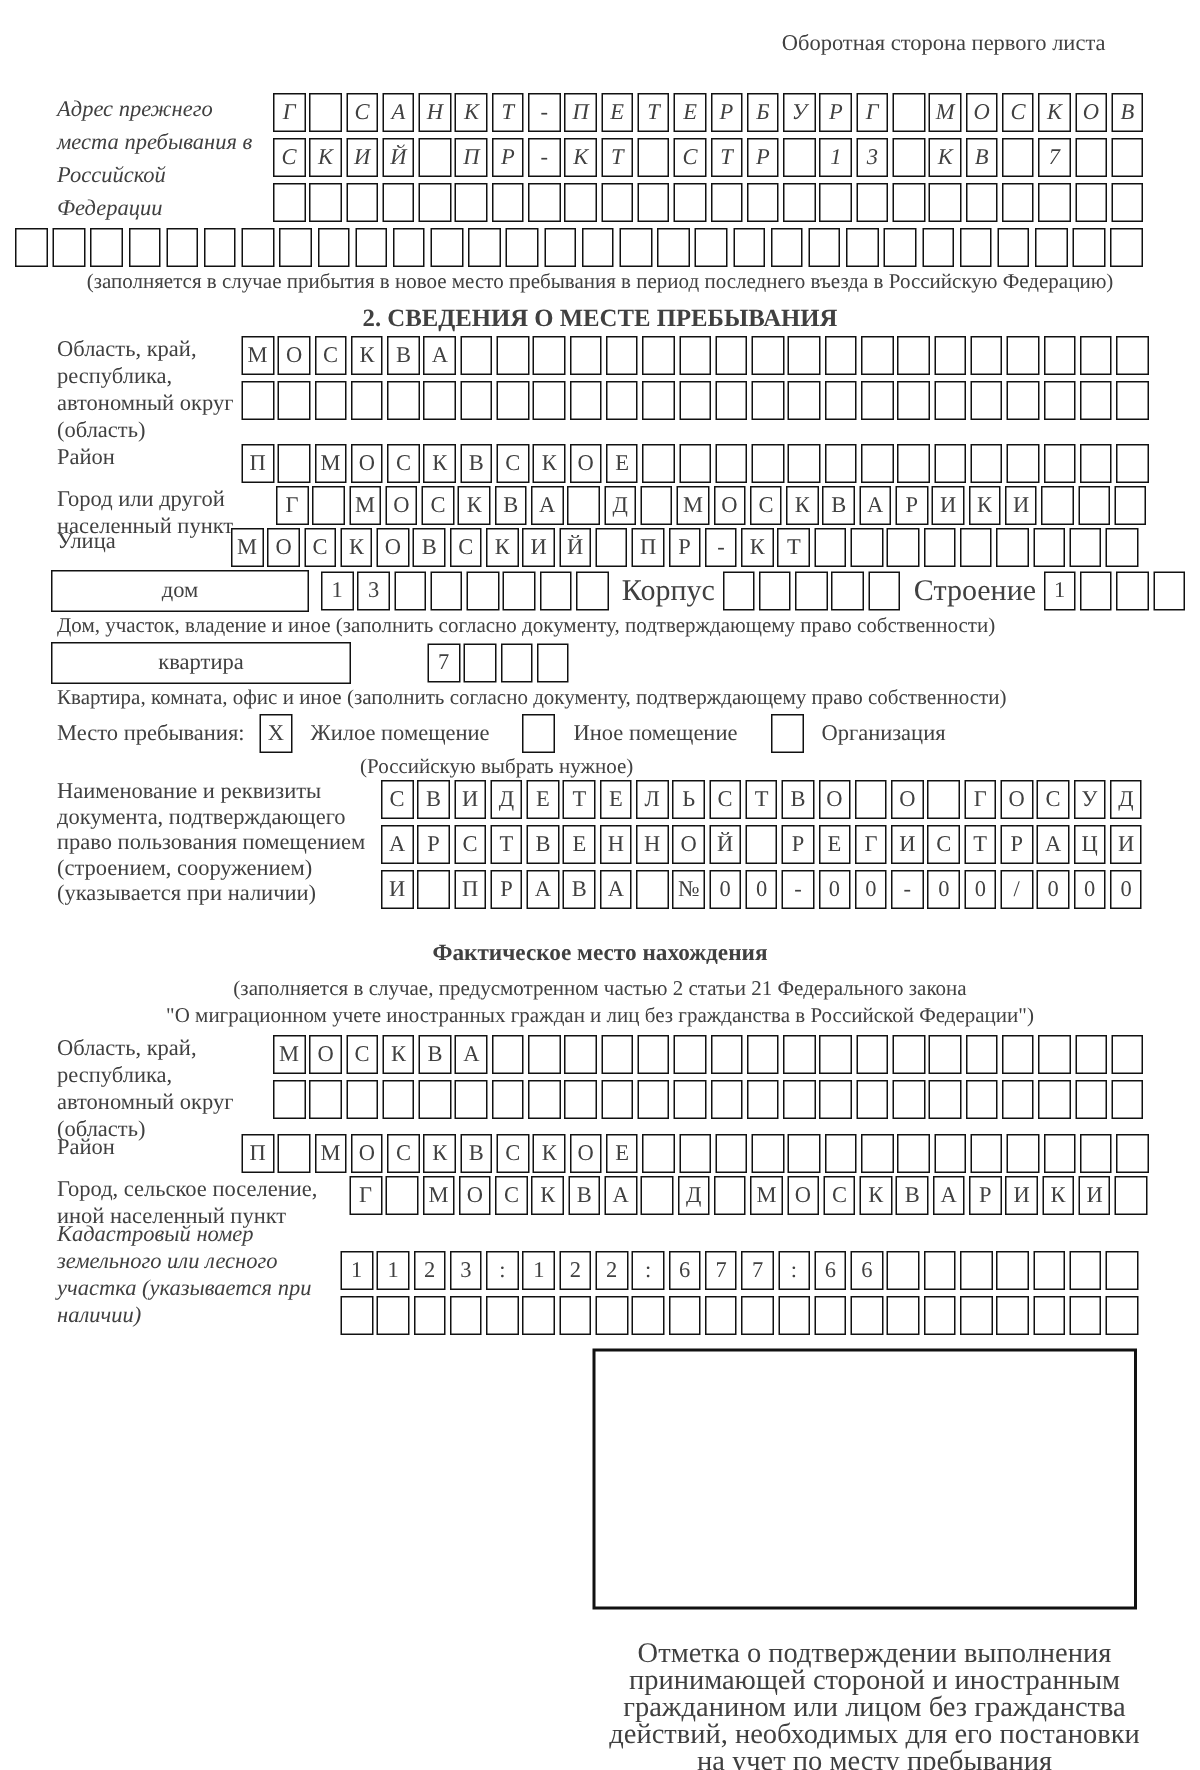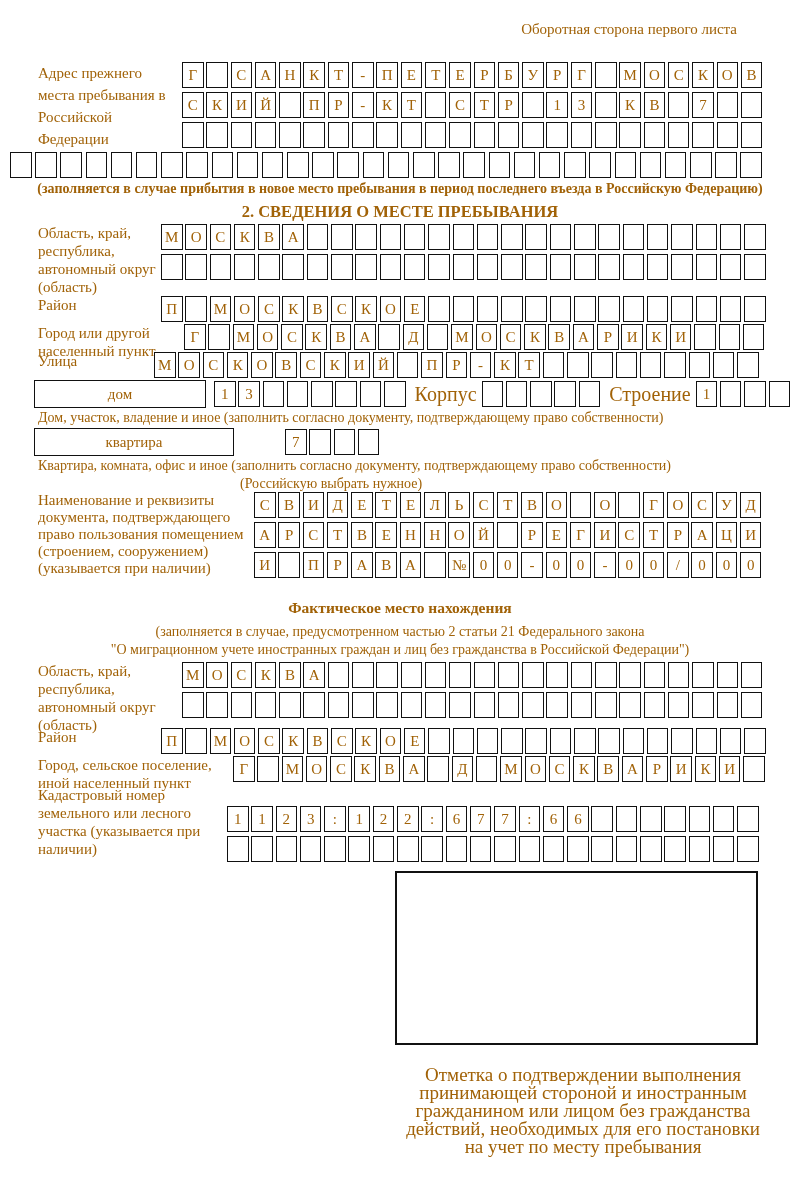--- a/index.html
+++ b/index.html
@@ -2,53 +2,53 @@
 <html><head>
 <meta charset="utf-8">
 <style>
   html,body { margin:0; padding:0; background:#fff; }
   .page {
     position:relative;
     width:800px; height:1180px;
     box-sizing:border-box;
     padding:0 10px;
     background:#fff;
-    color:#a16207;
+    color:#404040;
     font-family:"Liberation Serif", serif;
     overflow:hidden;
   }
   .header-note { padding-top:20px; padding-right:53px; text-align:right; font-size:15px; line-height:18px; }
 
   .frow { display:flex; align-items:flex-start; }
   .flabel { flex:none; box-sizing:border-box; padding-left:28px; font-size:15px; line-height:18px; }
   .w-prev    { flex-basis:172px; line-height:22px; }
   .w-region  { flex-basis:151px; }
   .w-district{ flex-basis:151px; }
   .w-city    { flex-basis:174px; }
   .w-street  { flex-basis:144px; }
   .w-doc     { flex-basis:244px; line-height:17px; }
   .w-region2 { flex-basis:172px; }
   .w-city2   { flex-basis:223px; }
-  .w-cad     { flex-basis:217px; }
+  .w-cad     { flex-basis:217px;font-style:italic; }
 
   .gcol { display:flex; flex-direction:column; gap:4px; }
   .crow { display:flex; gap:2.8px; }
   .crow.wide-gap { gap:3.7px; }
   .cell {
     flex:none; box-sizing:border-box;
     width:21.5px; height:26px;
     border:1.6px solid #111;
     display:flex; align-items:center; justify-content:center;
     font-size:15px; line-height:1;
   }
   .row4 { margin-top:2px; }
 
   .note { font-size:14px; line-height:16px; }
   .center { text-align:center; }
-  .mt2 { margin-top:2px; } .mt3 { margin-top:3px;font-weight:bold; } .mt4 { margin-top:4px; } .mt6 { margin-top:6px; }
+  .mt2 { margin-top:2px; } .mt3 { margin-top:3px; } .mt4 { margin-top:4px; } .mt6 { margin-top:6px; }
 
   .sec-title { margin-top:5px; text-align:center; font-weight:bold; font-size:16.5px; line-height:20px; }
 
   .row-city { margin-bottom:-8px; }
   .row-city2 { margin-bottom:-6px; }
   .row-district2 { margin-top:-6px; }
   .row-cad { margin-top:-6px; }
   .cad-offset { margin-top:20px; }
 
   .house-row { margin-top:2px; align-items:center; }
@@ -91,21 +91,21 @@
     font-size:19px; line-height:18px;
   }
 </style>
 </head>
 <body>
 
 <div class="page">
 
   <div class="header-note">Оборотная сторона первого листа</div>
 
-  <div class="frow" style="margin-top:24px;">
+  <div class="frow" style="margin-top:24px;font-style:italic;">
     <div class="flabel w-prev">Адрес прежнего места пребывания в Российской Федерации</div>
     <div class="gcol">
       <div class="crow">
           <div class="cell">Г</div>
           <div class="cell"></div>
           <div class="cell">С</div>
           <div class="cell">А</div>
           <div class="cell">Н</div>
           <div class="cell">К</div>
           <div class="cell">Т</div>
@@ -403,20 +403,29 @@
     <div class="wide-box apt-box">квартира</div>
     <div class="crow">
         <div class="cell">7</div>
         <div class="cell"></div>
         <div class="cell"></div>
         <div class="cell"></div>
       </div>
   </div>
   <div class="note note-left">Квартира, комната, офис и иное (заполнить согласно документу, подтверждающему право собственности)</div>
 
+  <div class="chk-row">
+    <span class="chk-lbl">Место пребывания:</span>
+    <span class="chkbox">X</span>
+    <span class="chk-opt">Жилое помещение</span>
+    <span class="chkbox gap-l"></span>
+    <span class="chk-opt">Иное помещение</span>
+    <span class="chkbox gap-l"></span>
+    <span class="chk-opt">Организация</span>
+  </div>
   <div class="note chk-note">(Российскую выбрать нужное)</div>
 
   <div class="frow">
     <div class="flabel w-doc">Наименование и реквизиты документа, подтверждающего право пользования помещением (строением, сооружением) (указывается при наличии)</div>
     <div class="gcol">
       <div class="crow">
           <div class="cell">С</div>
           <div class="cell">В</div>
           <div class="cell">И</div>
           <div class="cell">Д</div>

